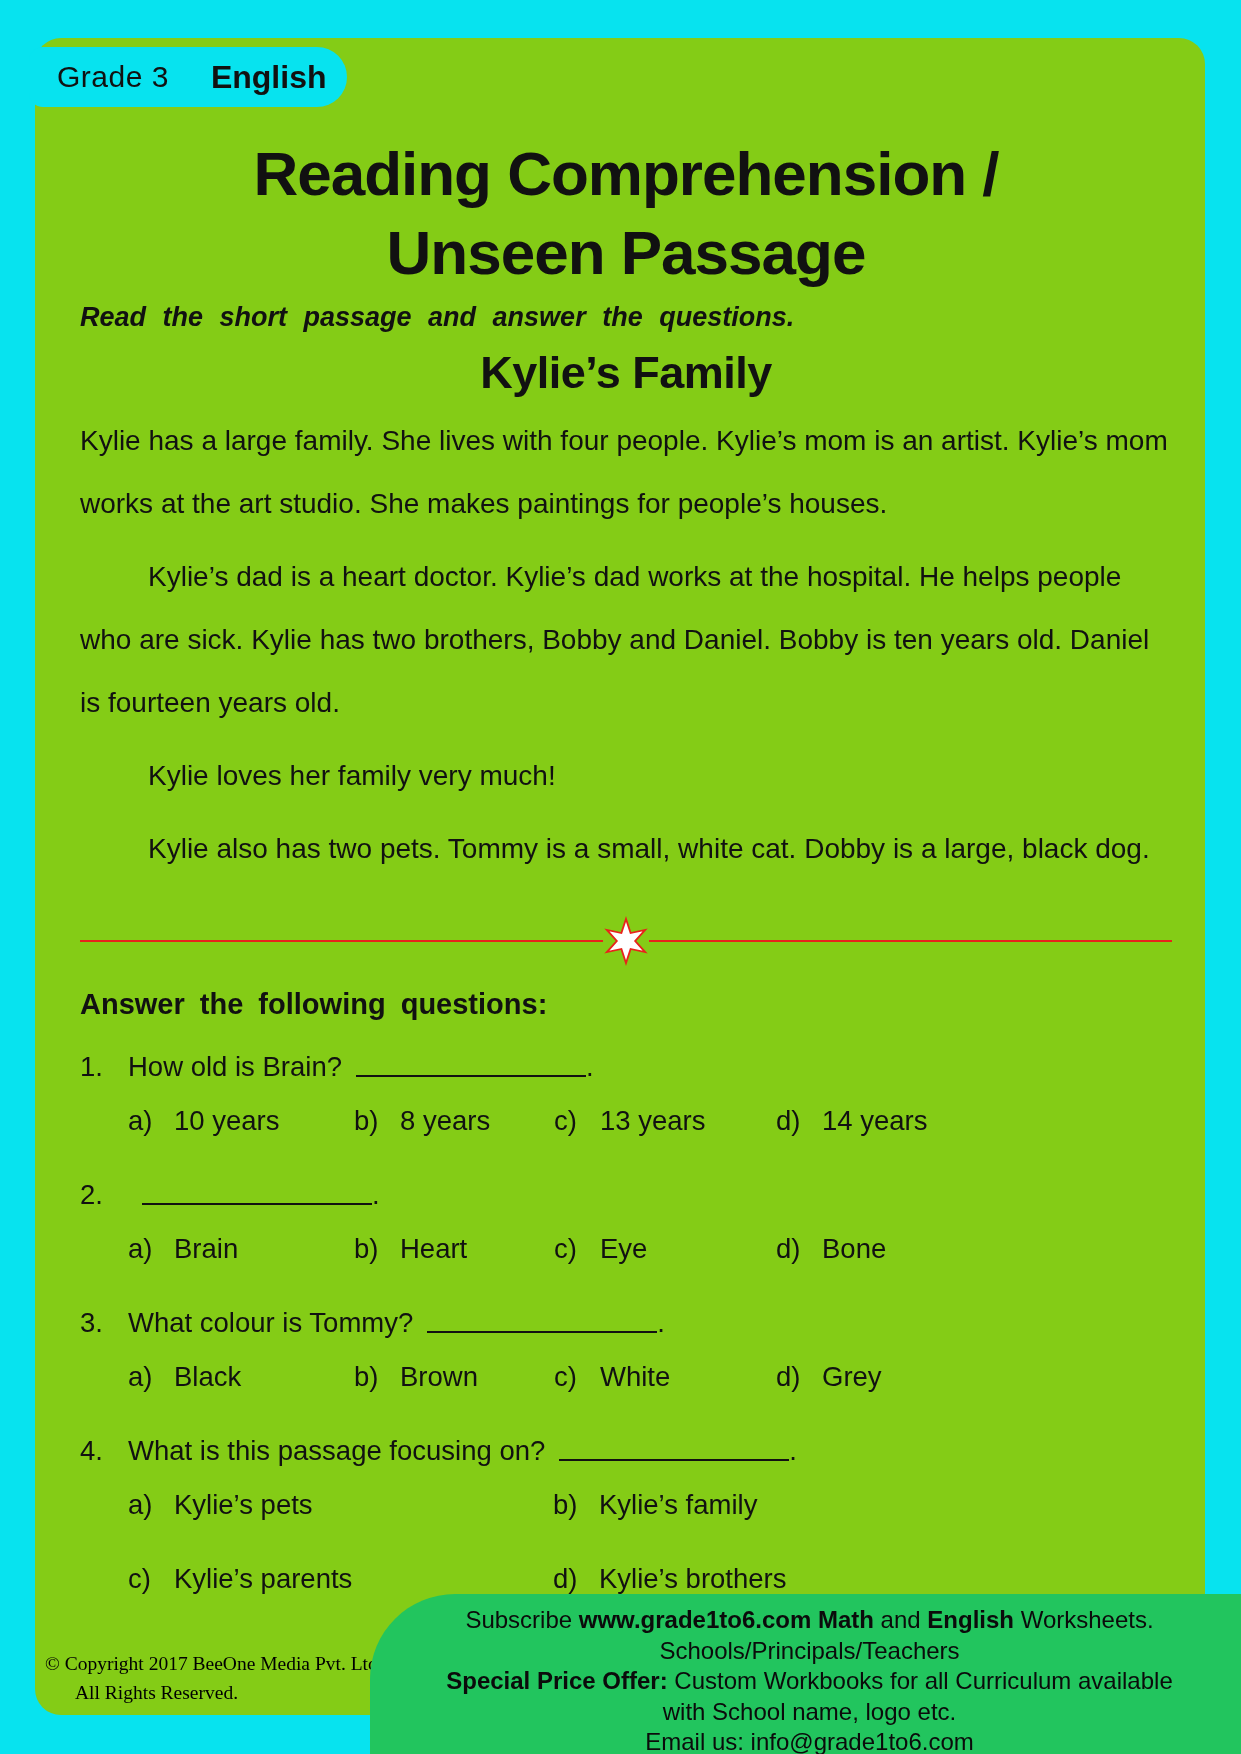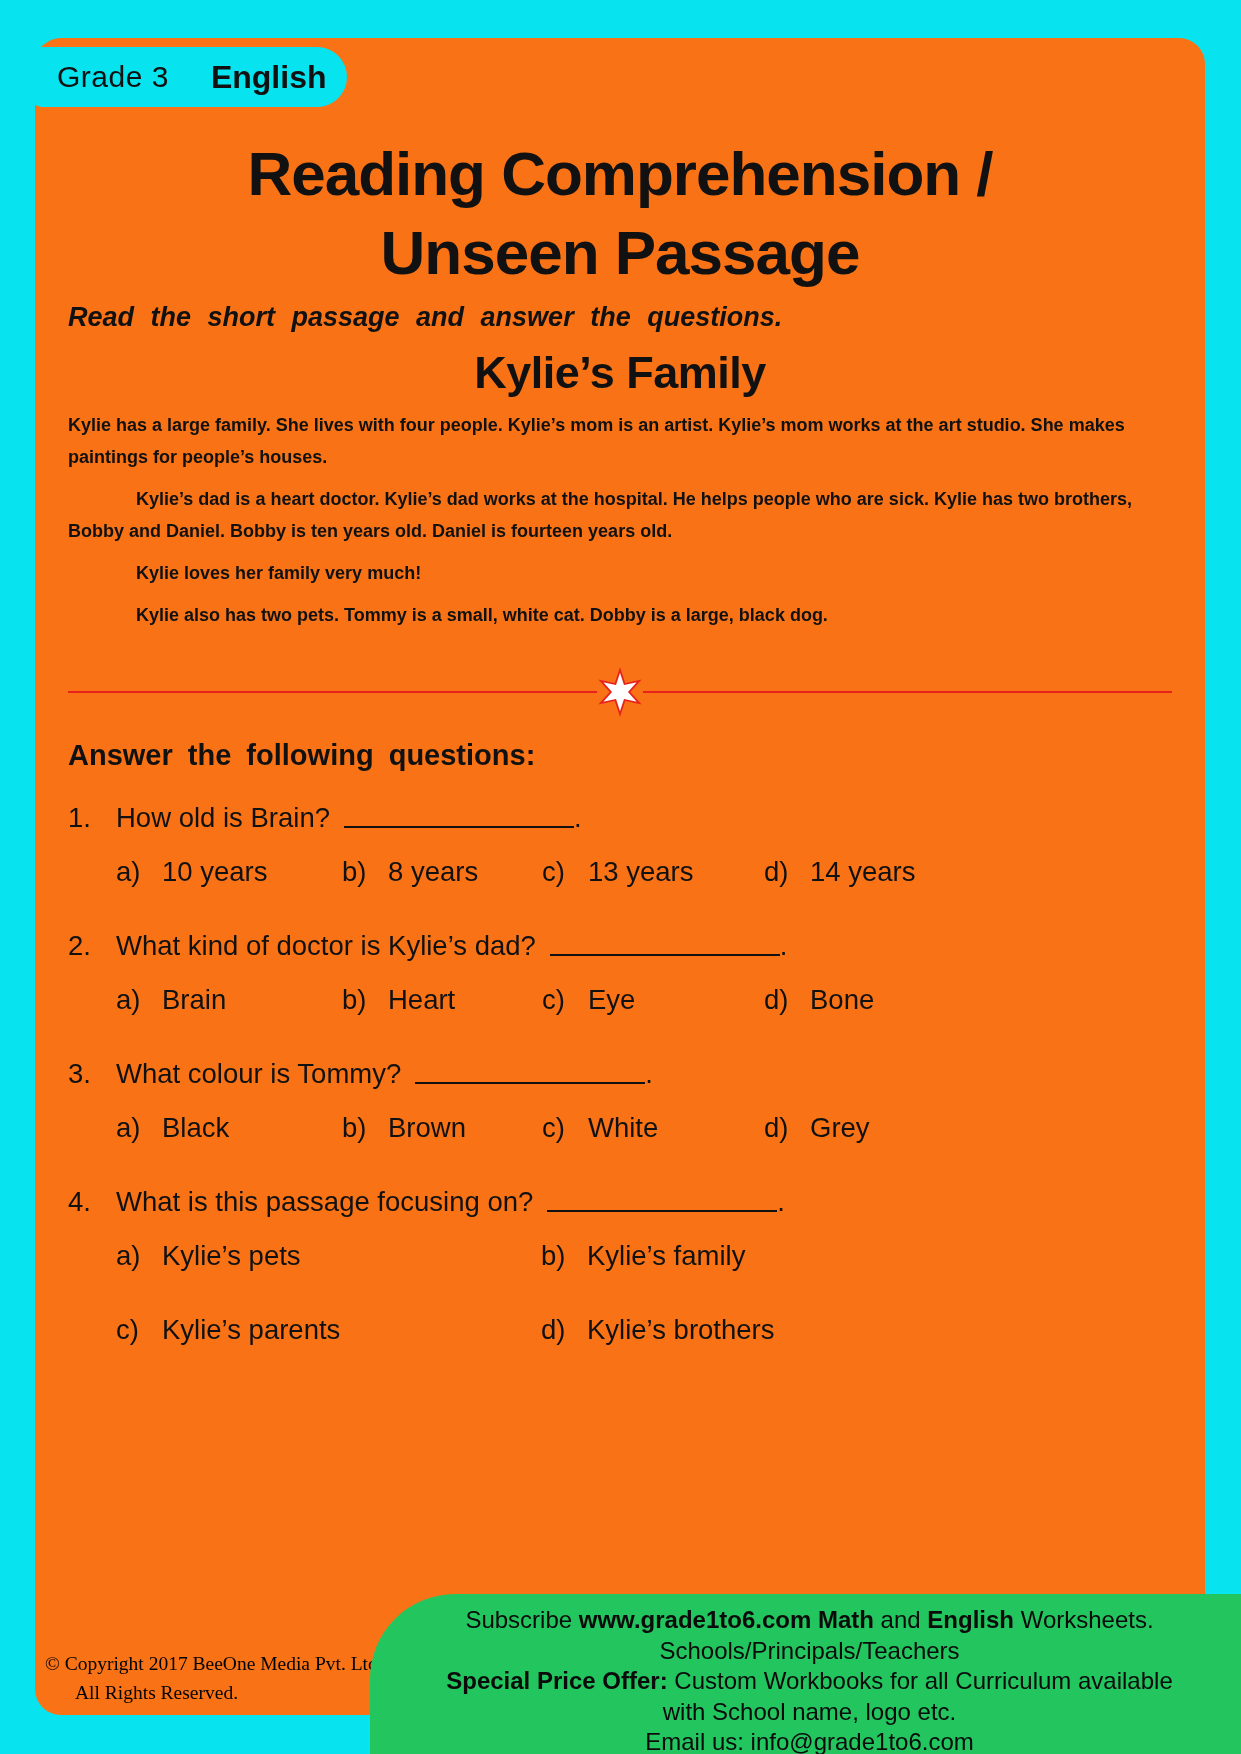--- a/index.html
+++ b/index.html
@@ -8,22 +8,23 @@
     position: relative;
     background: #07e3ef;
     font-family: "Liberation Sans", sans-serif;
     color: #111;
     overflow: hidden;
   }
   .sheet {
     position: absolute;
     left: 35px; top: 38px;
     width: 1170px; height: 1677px;
-    background: #f97316;
+    background: #84cc16;
     border-radius: 26px;
+    padding-left: 12px;
   }
   
   .grade-pill {
     position: absolute;
     left: -6px; top: 9px;
     width: 318px; height: 60px;
     background: #07e3ef;
     border-radius: 14px 30px 30px 14px;
     display: flex; align-items: center;
     padding-left: 28px;
@@ -50,24 +51,23 @@
     margin-top: 10px;
   }
   .passage-title {
     text-align: center;
     font-size: 45px;
     font-weight: 700;
     margin: 14px 0 10px 0;
     letter-spacing: -0.5px;
   }
   .para {
-    font-size: 18px;
-    line-height: 32px;
+    font-size: 28px;
+    line-height: 63px;
     margin-bottom: 10px;
-    font-weight: bold;
   }
   .para.indent { text-indent: 68px; }
 
   .divider {
     display: flex;
     align-items: center;
     margin: 30px 0 16px 0;
     height: 62px;
   }
   .divider .line { flex: 1; border-top: 2.5px solid #e8231b; }
@@ -189,21 +189,20 @@
         <div class="opt">
           <span class="opt-label">d)</span>
           <span class="opt-text">14 years</span>
         </div>
       </div>
     </div>
 
     <div class="question">
       <div class="q-line">
         <span class="q-num">2.</span>
-        <span class="q-text">What kind of doctor is Kylie’s dad?</span>
         <span class="blank"></span>
         <span>.</span>
       </div>
       <div class="options four">
         <div class="opt">
           <span class="opt-label">a)</span>
           <span class="opt-text">Brain</span>
         </div>
         <div class="opt">
           <span class="opt-label">b)</span>

